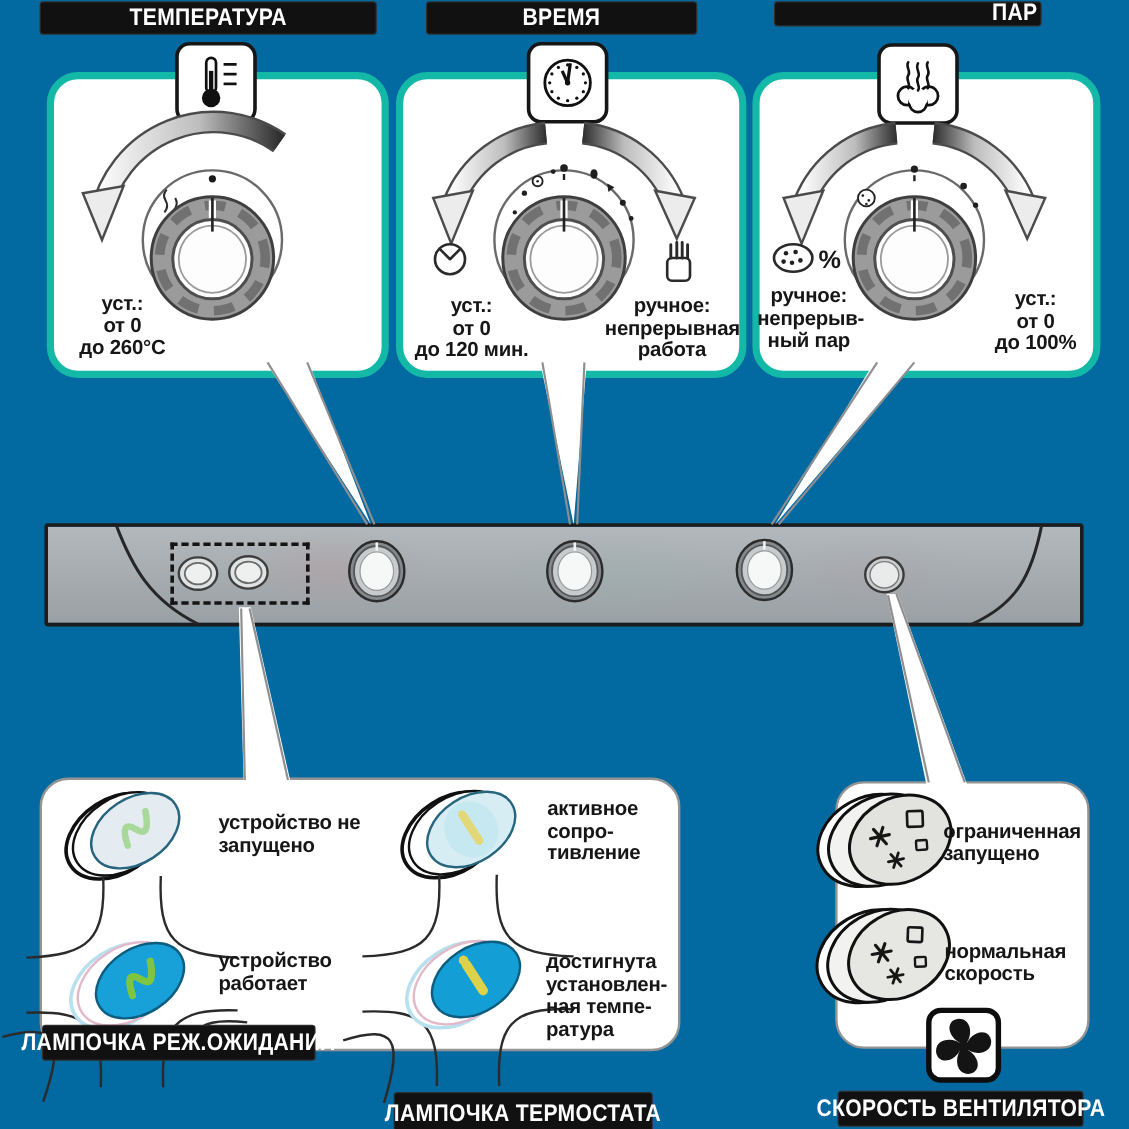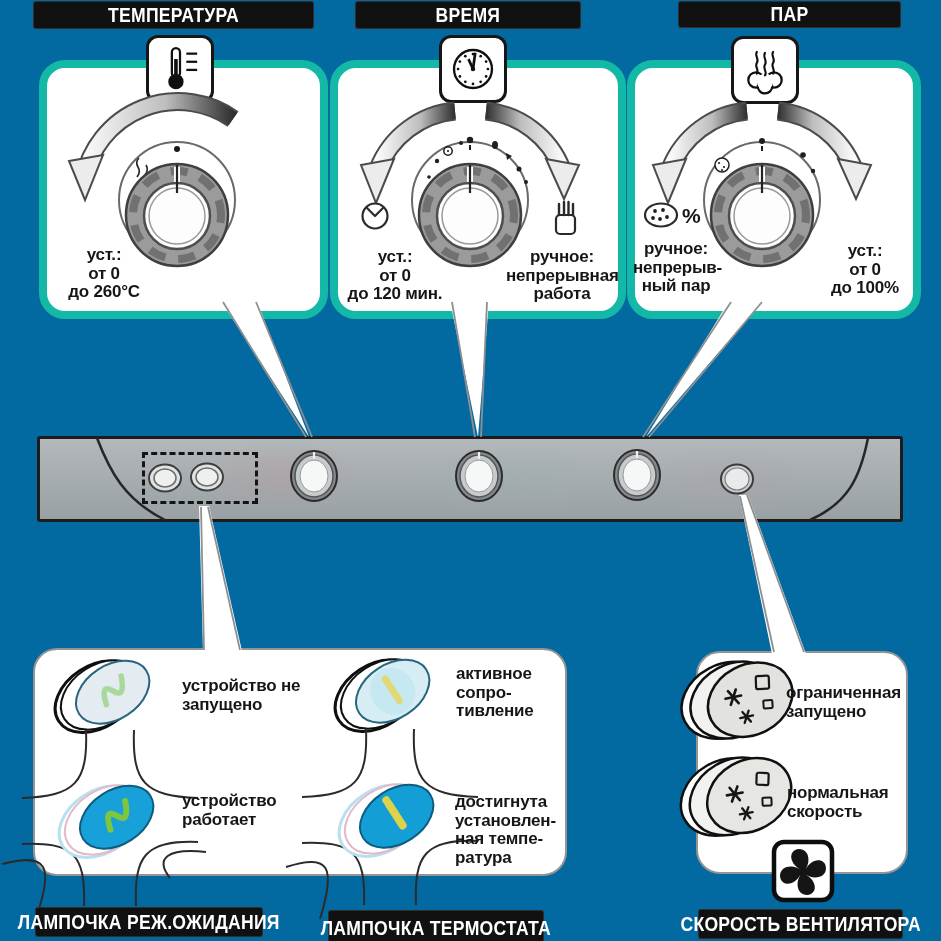--- a/index.html
+++ b/index.html
@@ -1,21 +1,21 @@
 <!DOCTYPE html>
 <html><head>
 <meta charset="utf-8">
 <style>
   html,body{margin:0;padding:0;background:#fff;}
   #stage{position:relative;width:941px;height:941px;background:#0369a1;overflow:hidden;
          font-family:"Liberation Sans",sans-serif;}
   .bar{position:absolute;background:#111;color:#fff;display:flex;align-items:center;
        justify-content:center;border-radius:2px;box-shadow:0 0 0 1px #2e2e2e;z-index:6;}
   .bar span{font-weight:bold;font-size:20px;transform:scaleX(.88);white-space:nowrap;letter-spacing:.3px;}
-  .pbox{position:absolute;border:8px solid #14b8a6;border-radius:26px;background:#fff;z-index:2;}
+  .pbox{position:absolute;border:6px solid #14b8a6;border-radius:26px;background:#fff;z-index:2;}
   .bbox{position:absolute;border:2px solid #949494;border-radius:24px;background:#fff;z-index:2;}
   .ibox{position:absolute;width:62px;height:62px;background:#fff;border:3px solid #161616;
         border-radius:12px;display:flex;align-items:center;justify-content:center;z-index:5;}
   .lbl{position:absolute;font-weight:bold;font-size:17px;line-height:18.5px;color:#161616;
        white-space:pre-line;letter-spacing:-0.2px;z-index:6;}
   .lbl.center{text-align:center;}
   .panel{position:absolute;left:37px;top:436px;width:866px;height:86px;
          background:linear-gradient(#b2b8bb,#9aa1a5);
          border:3px solid #1c1c1c;border-radius:3px;box-sizing:border-box;z-index:1;}
   .panel::before{content:"";position:absolute;inset:0;
@@ -33,21 +33,21 @@
 <body>
 
 <div id="stage">
 
   <div class="bar" style="left:34px;top:2px;width:279px;height:26px;">
     <span>ТЕМПЕРАТУРА</span>
   </div>
   <div class="bar" style="left:356px;top:2px;width:224px;height:26px;">
     <span>ВРЕМЯ</span>
   </div>
-  <div class="bar" style="left:679px;top:2px;width:221px;height:25px;">
+  <div class="bar" style="left:646px;top:2px;width:221px;height:19px;justify-content:flex-end;">
     <span>ПАР</span>
   </div>
 
   <div class="pbox" style="left:39px;top:60px;width:273px;height:243px;">
     <div class="lbl center" style="left:2px;top:178px;width:110px;">уст.:
 от 0
 до 260°C</div>
   </div>
   <div class="pbox" style="left:330px;top:60px;width:280px;height:243px;">
     <div class="lbl center" style="left:2px;top:180px;width:110px;">уст.:
@@ -416,21 +416,21 @@
 работает</div>
   <div class="lbl" style="left:455px;top:793px;width:130px;">достигнута
 установлен-
 ная темпе-
 ратура</div>
   <div class="lbl" style="left:786px;top:684px;width:122px;">ограниченная
 запущено</div>
   <div class="lbl" style="left:787px;top:784px;width:122px;">нормальная
 скорость</div>
 
-  <div class="bar" style="left:36px;top:908px;width:226px;height:28px;justify-content:center;">
+  <div class="bar" style="left:36px;top:855px;width:226px;height:28px;justify-content:center;">
     <span>ЛАМПОЧКА РЕЖ.ОЖИДАНИЯ</span>
   </div>
   <div class="bar" style="left:329px;top:911px;width:214px;height:35px;">
     <span>ЛАМПОЧКА ТЕРМОСТАТА</span>
   </div>
   <div class="bar" style="left:699px;top:910px;width:203px;height:28px;">
     <span>СКОРОСТЬ ВЕНТИЛЯТОРА</span>
   </div>
 
 </div>

